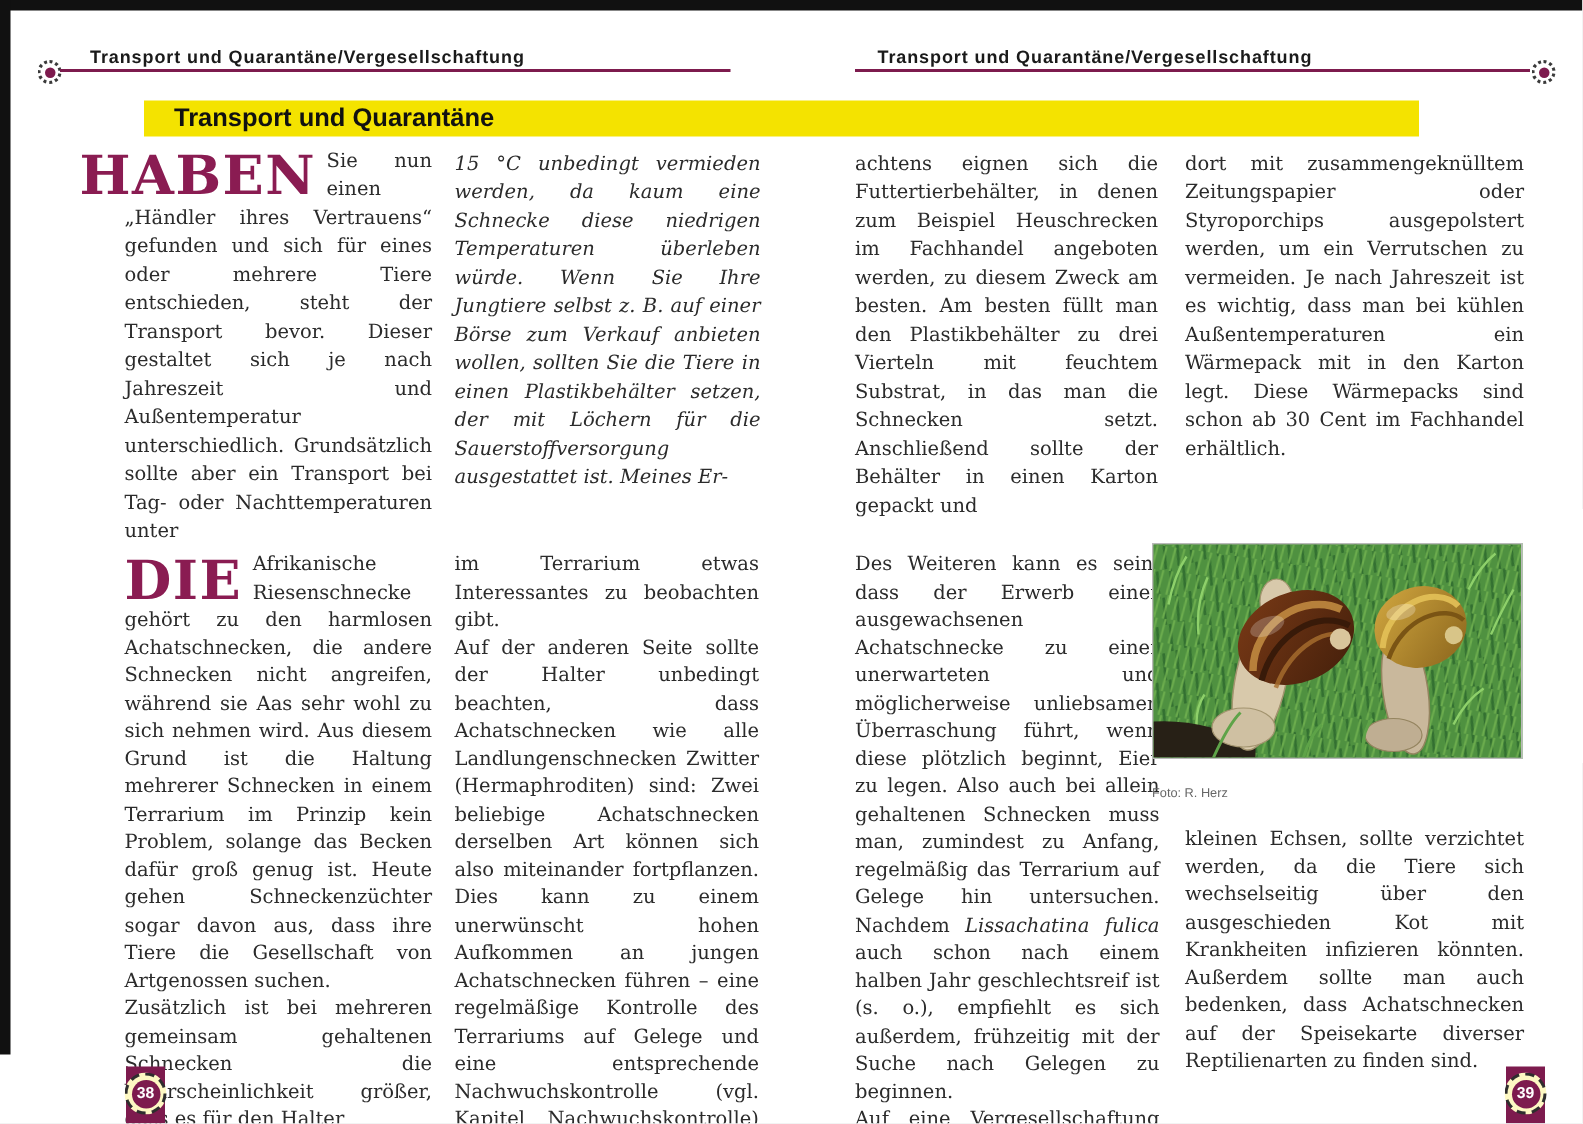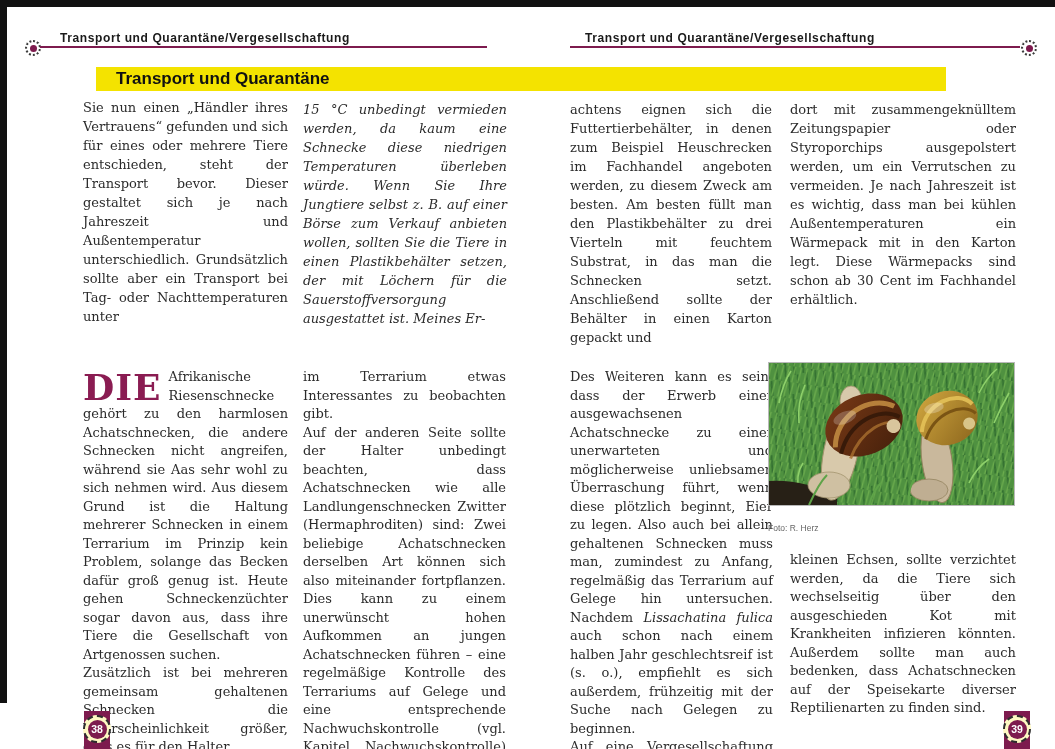--- a/index.html
+++ b/index.html
@@ -104,21 +104,21 @@
   <div class="run-head right">Transport und Quarantäne/Vergesellschaftung</div>
   <div class="head-rule left"></div>
   <div class="head-rule right"></div>
 
   <div class="title-bar one">
     <span>Transport und Quarantäne</span>
   </div>
 
   <div class="col" style="left:83px; top:98px; width:205px;">
     <p>
-      <span>Sie nun einen „Händler ihres Vertrauens“ gefunden und sich für eines oder mehrere Tiere entschieden, steht der Transport bevor. Dieser gestaltet sich je nach Jahreszeit und Außentemperatur unterschiedlich. Grundsätzlich sollte aber ein Transport bei Tag- oder Nachttemperaturen unter</span>
+      <span class="dropcap hang">HABEN</span><span>Sie nun einen „Händler ihres Vertrauens“ gefunden und sich für eines oder mehrere Tiere entschieden, steht der Transport bevor. Dieser gestaltet sich je nach Jahreszeit und Außentemperatur unterschiedlich. Grundsätzlich sollte aber ein Transport bei Tag- oder Nachttemperaturen unter</span>
     </p>
   </div>
   <div class="col" style="left:303px; top:100px; width:204px;font-style:italic;">
     <p>15 °C unbedingt vermieden werden, da kaum eine Schnecke diese niedrigen Temperaturen überleben würde. Wenn Sie Ihre Jungtiere selbst z. B. auf einer Börse zum Verkauf anbieten wollen, sollten Sie die Tiere in einen Plastikbehälter setzen, der mit Löchern für die Sauerstoffversorgung ausgestattet ist. Meines Er-</p>
   </div>
   <div class="col" style="left:570px; top:100px; width:202px;">
     <p>achtens eignen sich die Futtertierbehälter, in denen zum Beispiel Heuschrecken im Fachhandel angeboten werden, zu diesem Zweck am besten. Am besten füllt man den Plastikbehälter zu drei Vierteln mit feuchtem Substrat, in das man die Schnecken setzt. Anschließend sollte der Behälter in einen Karton gepackt und</p>
   </div>
   <div class="col" style="left:790px; top:100px; width:226px;">
     <p>dort mit zusammengeknülltem Zeitungspapier oder Styroporchips ausgepolstert werden, um ein Verrutschen zu vermeiden. Je nach Jahreszeit ist es wichtig, dass man bei kühlen Außentemperaturen ein Wärmepack mit in den Karton legt. Diese Wärmepacks sind schon ab 30 Cent im Fachhandel erhältlich.</p>

